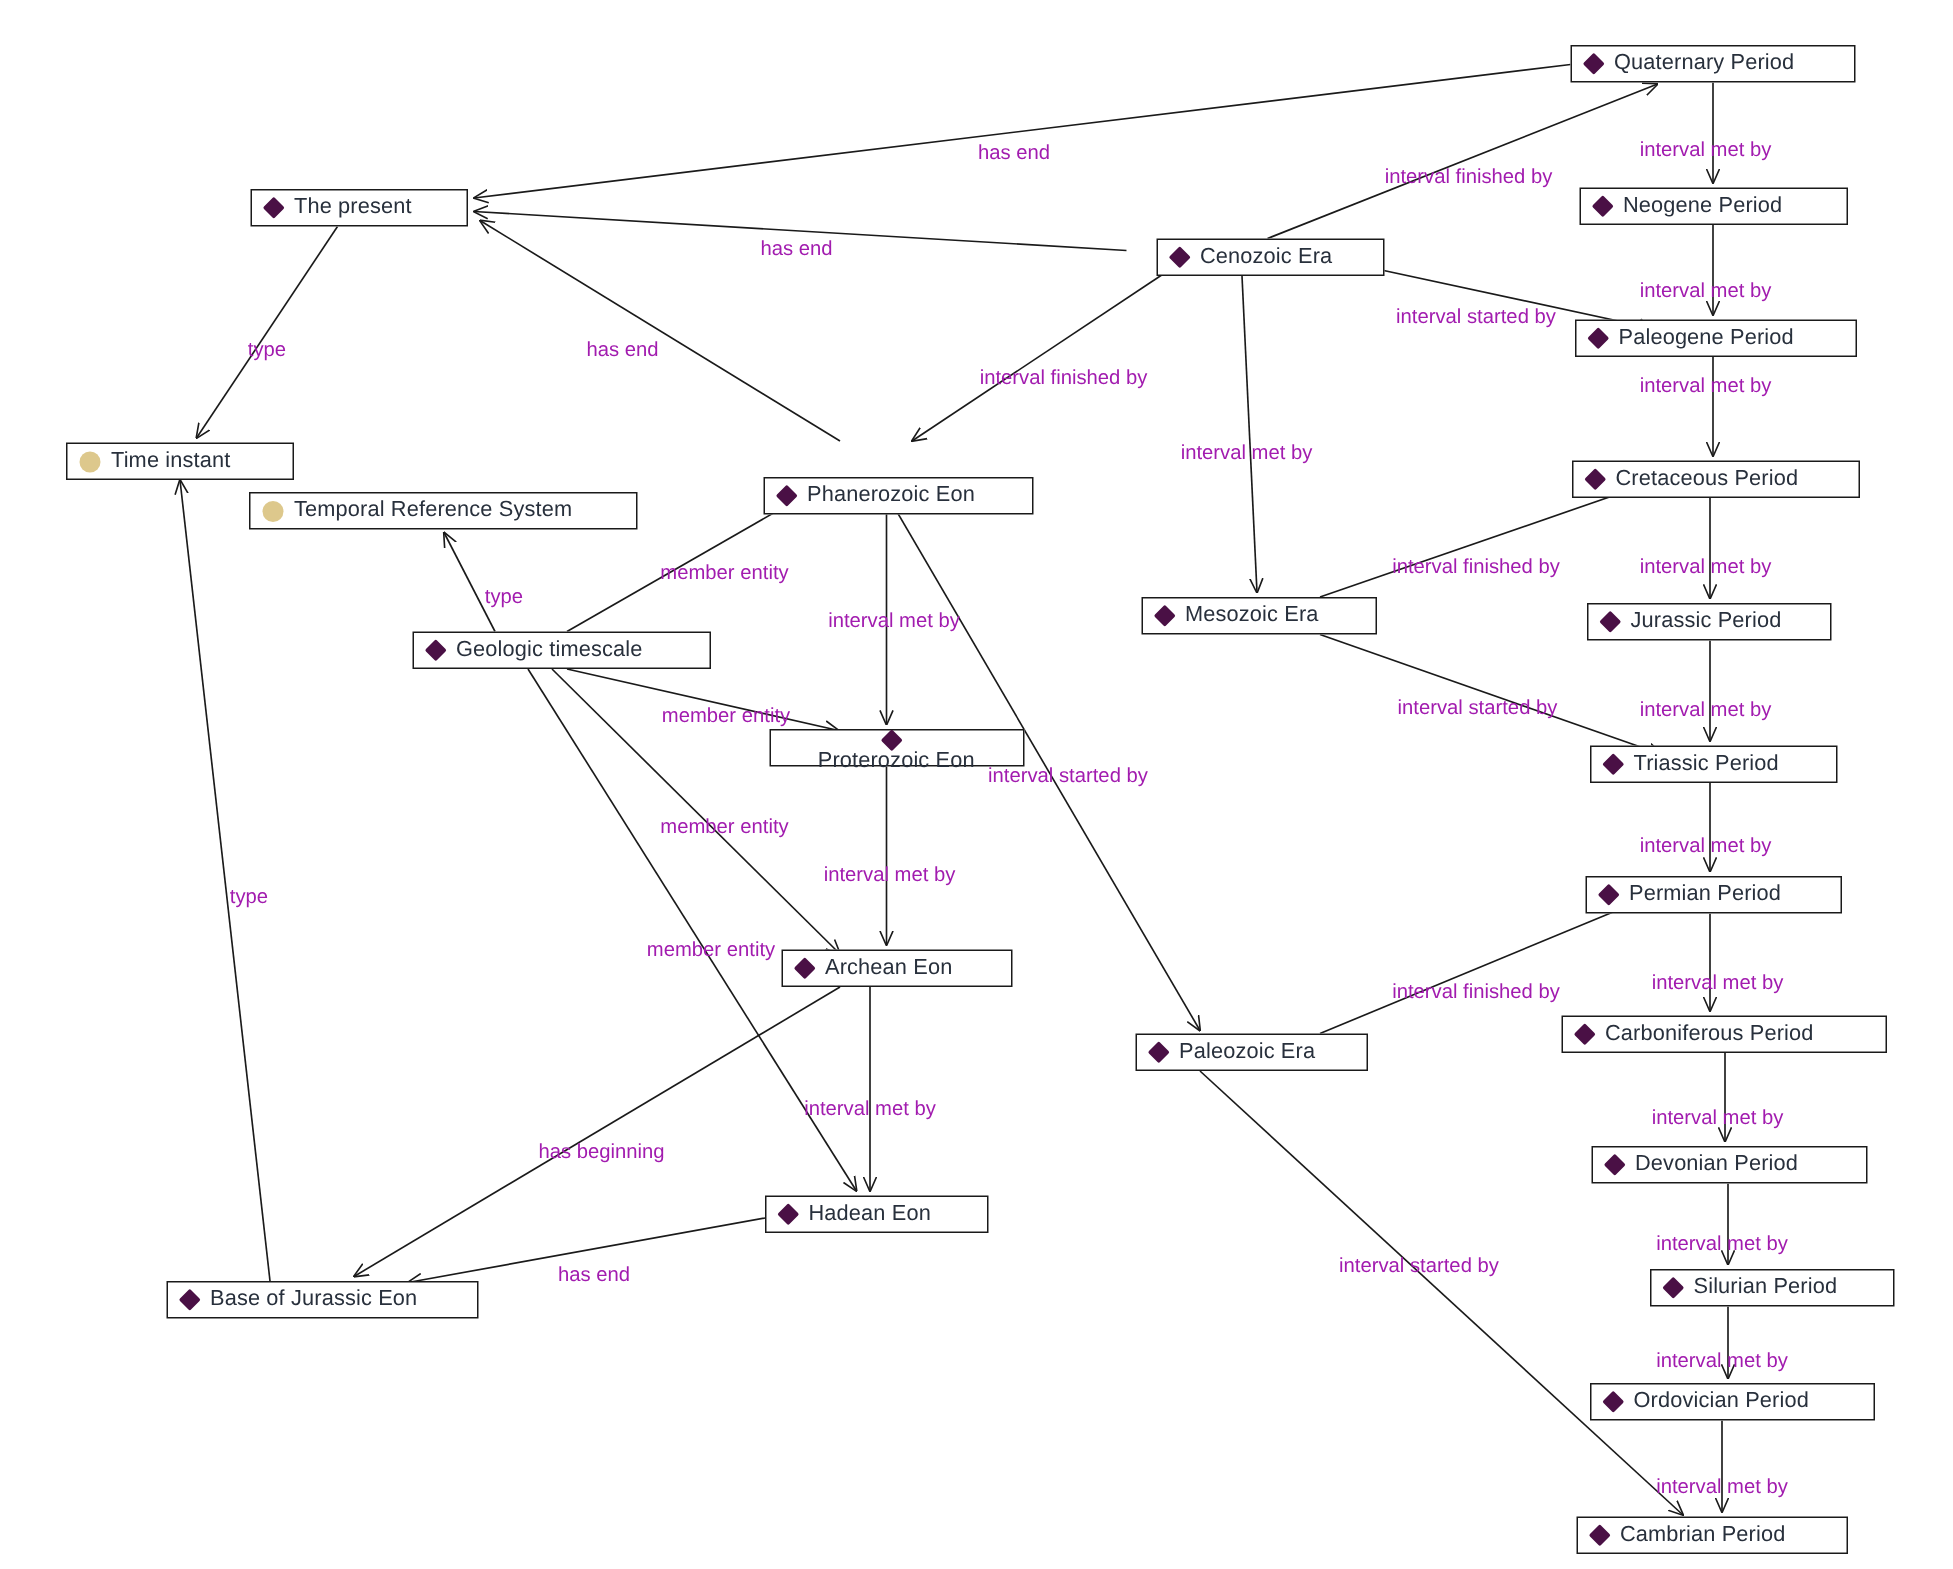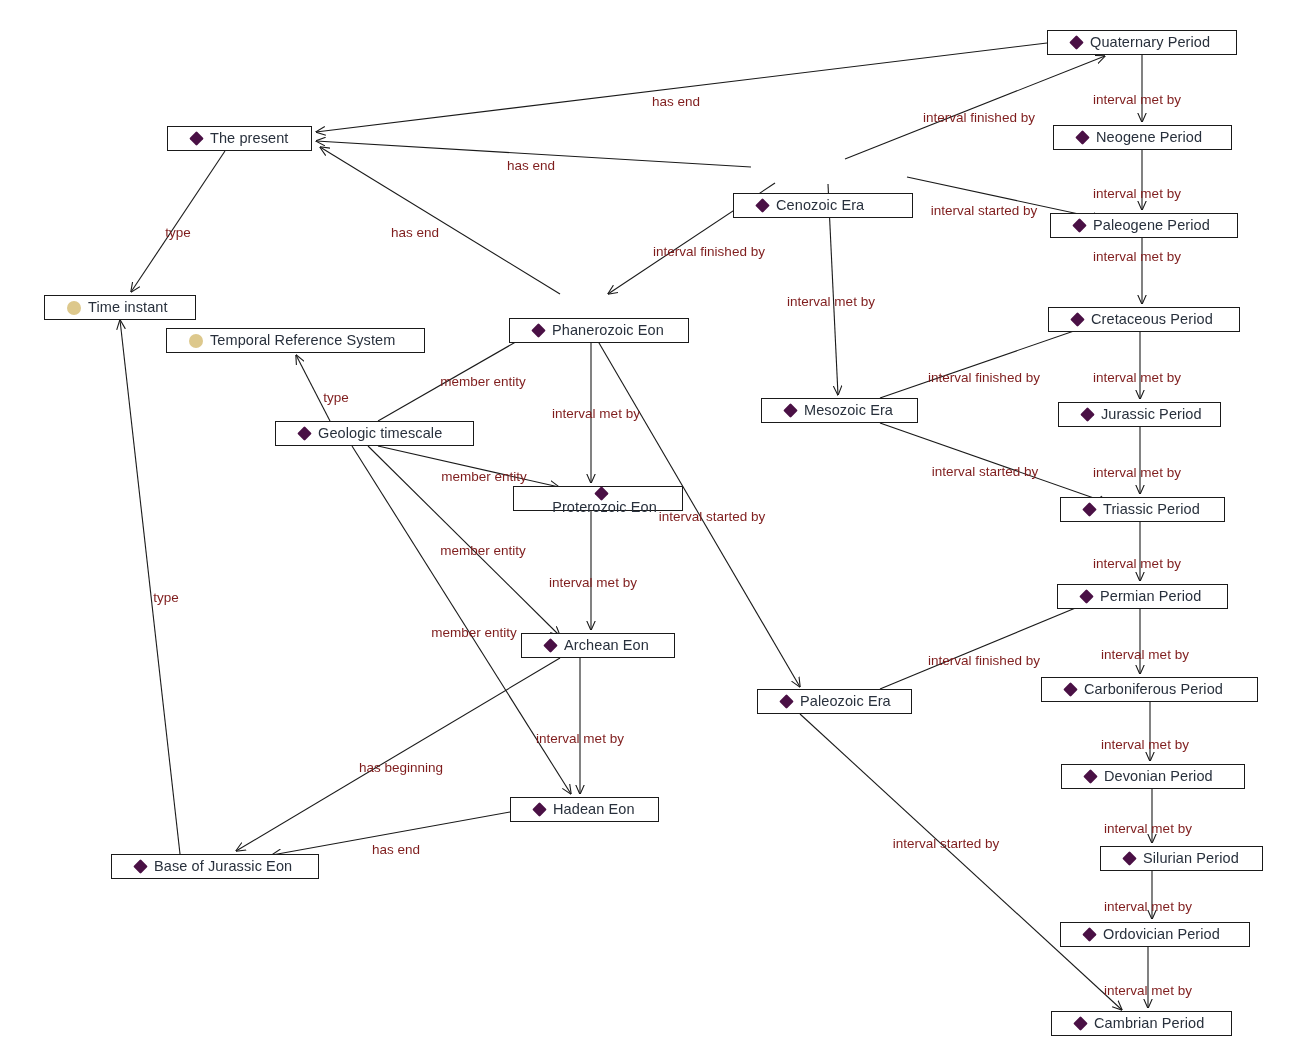--- a/index.html
+++ b/index.html
@@ -29,21 +29,21 @@
     overflow: visible;
   }
   .node {
     position: absolute;
     box-sizing: border-box;
     border: 1.2px solid #1a1a1a;
     background: #ffffff;
     height: 25px;
     display: flex;
     align-items: center;
-    padding: 0 9px 0 22px;
+    padding: 0 9px 0 8px;
     white-space: nowrap;
     z-index: 5;
   }
   .node .node-icon {
     flex: 0 0 auto;
     width: 13px;
     height: 13px;
     margin-right: 7px;
     display: inline-block;
   }
@@ -60,21 +60,21 @@
   }
   .node .node-label {
     font-size: 14.5px;
     color: #28303c;
     letter-spacing: 0.1px;
     line-height: 1;
   }
   .edge-label {
     position: absolute;
     font-size: 13.5px;
-    color: #7f1d1d;
+    color: #a21caf;
     white-space: nowrap;
     z-index: 4;
     line-height: 1;
     transform: translate(-50%, -50%);
   }
 </style>
 </head>
 <body>
 
 <div id="graph-canvas">
@@ -165,21 +165,21 @@
         <span class="node-label">Quaternary Period</span>
       </div>
       <div class="node" style="left: 167px; top: 126px; width: 145px;">
         <span class="node-icon diamond"></span>
         <span class="node-label">The present</span>
       </div>
       <div class="node" style="left: 1053px; top: 125px; width: 179px;">
         <span class="node-icon diamond"></span>
         <span class="node-label">Neogene Period</span>
       </div>
-      <div class="node" style="left: 733px; top: 159px; width: 180px; margin-top: 34px;">
+      <div class="node" style="left: 771px; top: 159px; width: 152px;">
         <span class="node-icon diamond"></span>
         <span class="node-label">Cenozoic Era</span>
       </div>
       <div class="node" style="left: 1050px; top: 213px; width: 188px;">
         <span class="node-icon diamond"></span>
         <span class="node-label">Paleogene Period</span>
       </div>
       <div class="node" style="left: 44px; top: 295px; width: 152px;">
         <span class="node-icon circle"></span>
         <span class="node-label">Time instant</span>

